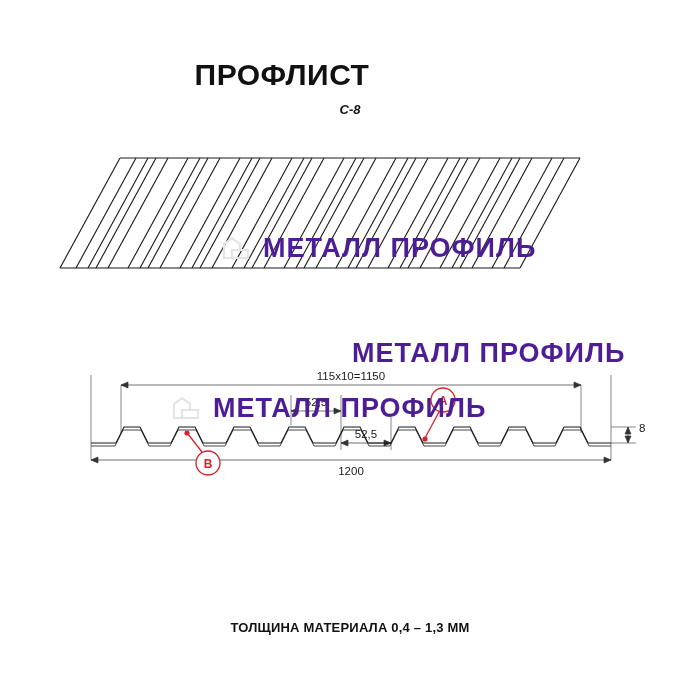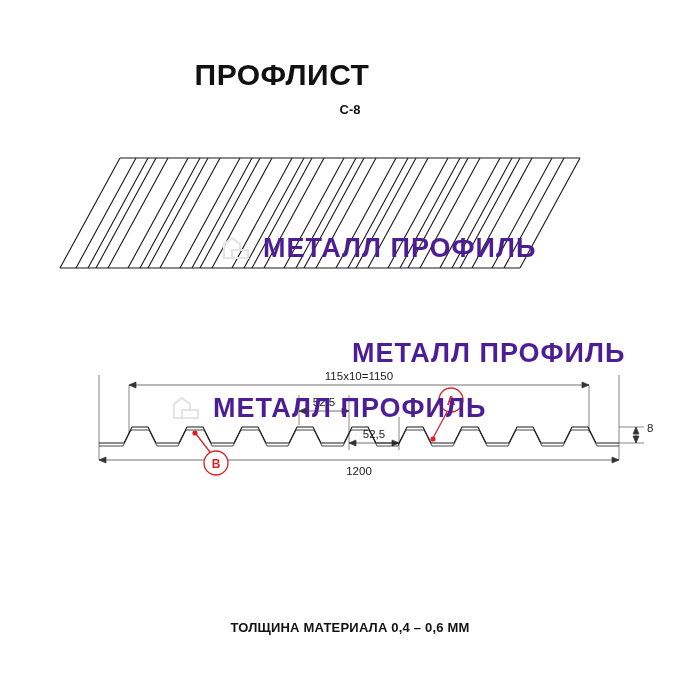--- a/index.html
+++ b/index.html
@@ -32,20 +32,21 @@
   }
   .subtitle {
     position: absolute;
     top: 102px;
     left: 0;
     width: 700px;
     text-align: center;
     font-size: 13px;
     font-weight: bold;
     color: #111;
+    font-style: italic;
   }
   .footnote {
     position: absolute;
     top: 620px;
     left: 0;
     width: 700px;
     text-align: center;
     font-size: 13px;
     font-weight: bold;
     letter-spacing: 0.2px;
@@ -54,21 +55,21 @@
   .persp {
     position: absolute;
     top: 140px;
     left: 60px;
     width: 580px;
     height: 160px;
   }
   .section {
     position: absolute;
     top: 355px;
-    left: 44px;
+    left: 36px;
     width: 620px;
     height: 140px;
   }
   .wm {
     position: absolute;
     color: #4c1d95;
     font-size: 27px;
     font-weight: bold;
     letter-spacing: 1px;
     white-space: nowrap;
@@ -267,15 +268,15 @@
   </div>
   <div class="wm wm3">
     <span class="wmmark">
       <svg width="34" height="26" viewBox="0 0 34 26">
         <path d="M2 22 L2 8 L10 2 L18 8 L18 14 L26 14 L26 22 Z" fill="none" stroke="#e4e4e4" stroke-width="2.2"></path>
         <path d="M10 22 L10 14 L18 14" fill="none" stroke="#e4e4e4" stroke-width="2.2"></path>
       </svg>
     </span><span>МЕТАЛЛ ПРОФИЛЬ</span>
   </div>
 
-  <div class="footnote">ТОЛЩИНА МАТЕРИАЛА 0,4 – 0,6 ММ</div>
+  <div class="footnote">ТОЛЩИНА МАТЕРИАЛА 0,4 – 1,3 ММ</div>
 
 </div>
 
 </body></html>

